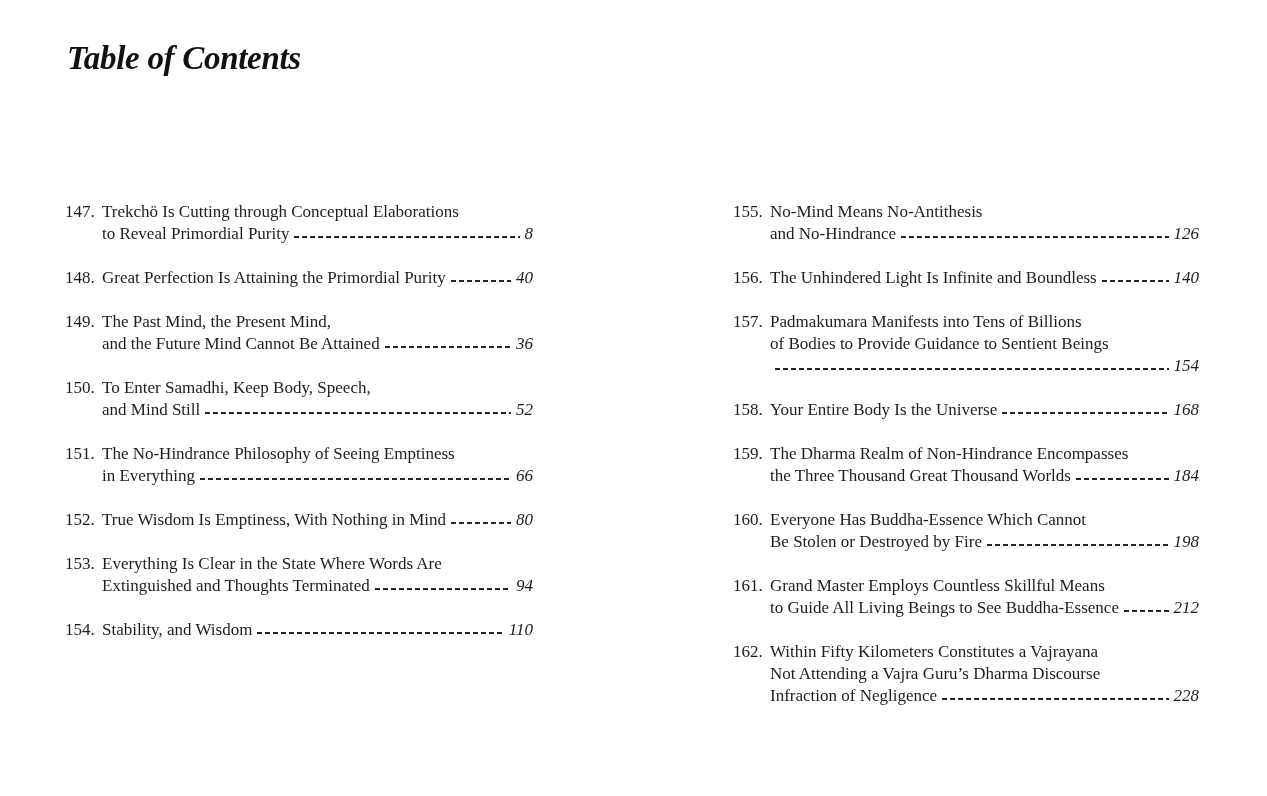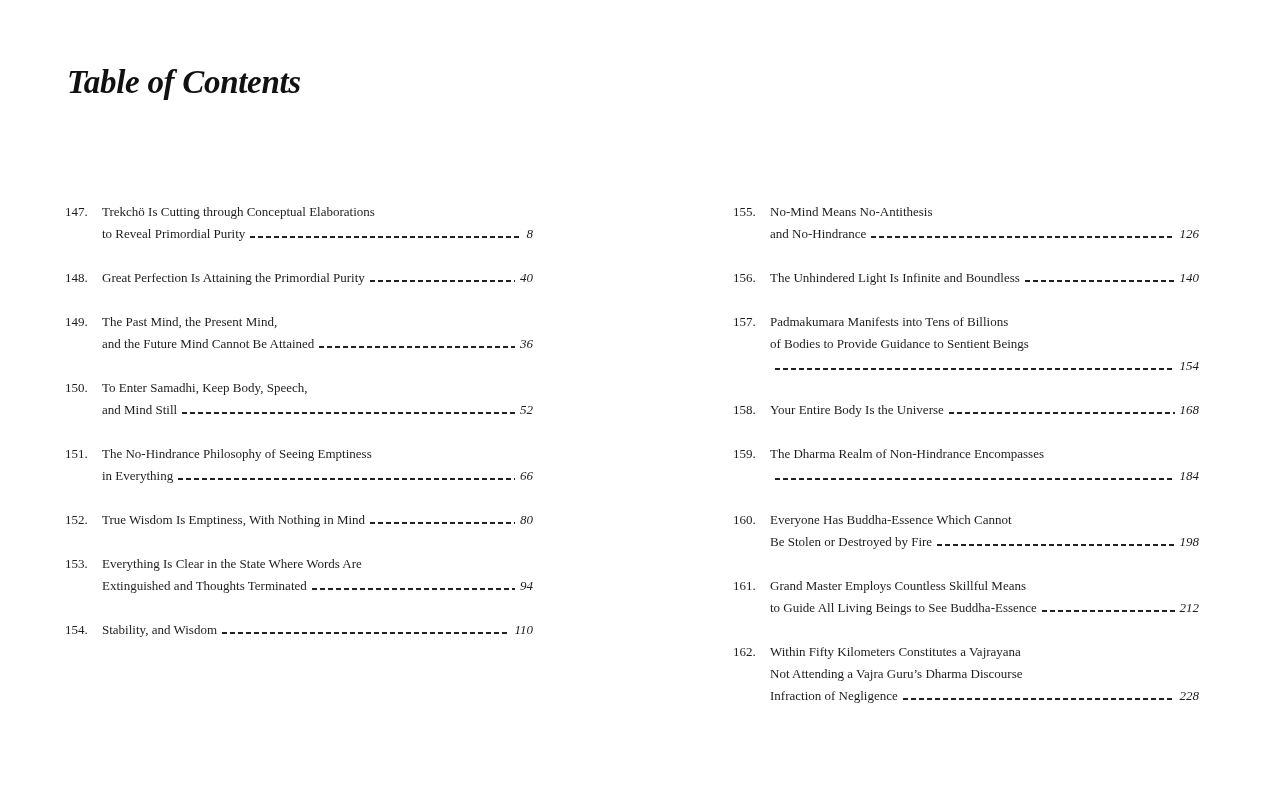--- a/index.html
+++ b/index.html
@@ -17,33 +17,33 @@
   .page {
     position: relative;
     width: 1267px;
     height: 796px;
     overflow: hidden;
     background: #ffffff;
   }
   .title {
     position: absolute;
     left: 67px;
-    top: 64px;
+    top: 40px;
     margin: 0;
     font-size: 33px;
     font-weight: 700;
     font-style: italic;
     letter-spacing: -0.3px;
     color: #111111;
     white-space: nowrap;
   }
   .col {
     position: absolute;
     top: 201px;
-    font-size: 13px;
+    font-size: 17px;
     line-height: 22px;
   }
   .col-left  { left: 65px;  width: 468px; }
   .col-right { left: 733px; width: 466px; }
   .entry {
     display: flex;
     margin-bottom: 22px;
   }
   .num {
     flex: 0 0 37px;
@@ -199,20 +199,21 @@
             <span class="leader"></span>
             <span class="pagenum">168</span>
           </div>
         </div>
       </div>
       <div class="entry">
         <span class="num">159.</span>
         <div class="body">
           <div class="line">The Dharma Realm of Non-Hindrance Encompasses</div>
           <div class="line line-last">
+            <span class="line-text">the Three Thousand Great Thousand Worlds</span>
             <span class="leader"></span>
             <span class="pagenum">184</span>
           </div>
         </div>
       </div>
       <div class="entry">
         <span class="num">160.</span>
         <div class="body">
           <div class="line">Everyone Has Buddha-Essence Which Cannot</div>
           <div class="line line-last">

